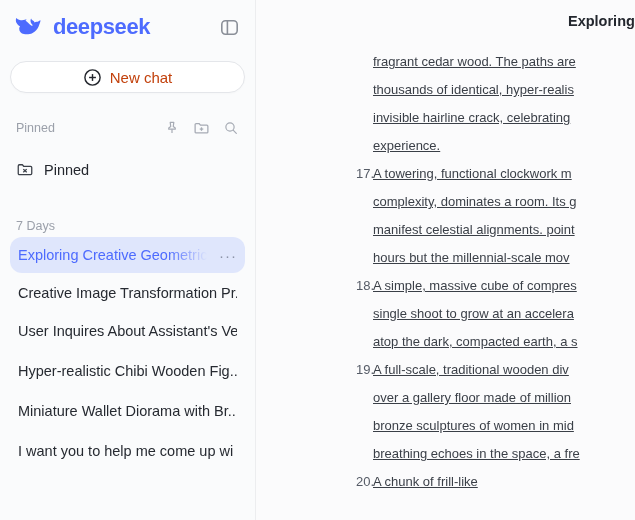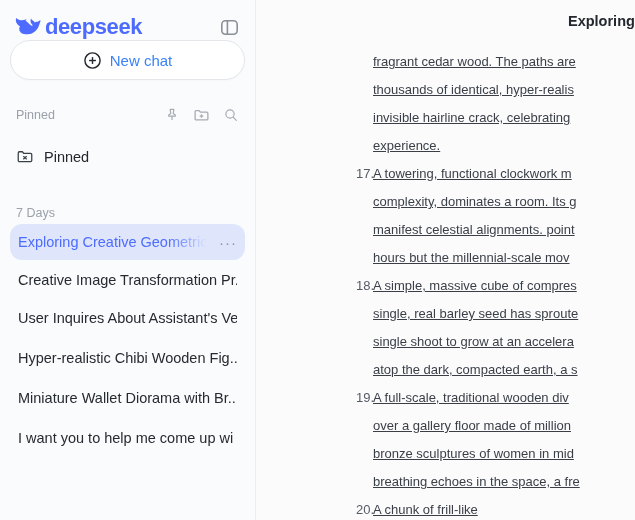--- a/index.html
+++ b/index.html
@@ -7,29 +7,29 @@
   body { font-family: "Liberation Sans", "DejaVu Sans", sans-serif; background: #fff; }
   .app { position: relative; width: 635px; height: 520px; display: flex; overflow: hidden; }
 
   
   .sidebar {
     width: 256px; height: 100%; background: #FAFBFC;
     border-right: 1px solid #ECEDEF; padding: 14px 10px 0 10px;
     flex: 0 0 256px; overflow: hidden;
   }
   .sb-header { display: flex; align-items: center; justify-content: space-between; height: 26px; padding: 0 4px 0 4px; }
-  .logo { display: flex; align-items: center; gap: 4px; }
+  .logo { display: flex; align-items: center; gap: 12px; }
   .logo-word { color: #4D6BFE; font-weight: 700; font-size: 22px; letter-spacing: -0.4px; }
   .panel-toggle { background: none; border: none; cursor: pointer; color: #8A8F98; display: flex; align-items: center; padding: 2px; }
 
   .new-chat {
-    width: 100%; height: 40px; border-radius: 21px;
+    margin-top: 21px; width: 100%; height: 32px; border-radius: 21px;
     background: #FFFFFF; border: 1px solid #E4E6EA; cursor: pointer;
     display: flex; align-items: center; justify-content: center; gap: 8px;
-    font-family: inherit; font-size: 15px; font-weight: 500; color: #3b82f6;
+    font-family: inherit; font-size: 15px; font-weight: 500; color: #c2410c;
     box-shadow: 0 1px 2px rgba(0,0,0,0.02);
   }
 
   .section-row { margin-top: 26px; display: flex; align-items: center; justify-content: space-between; padding: 0 6px; height: 18px; }
   .section-label { font-size: 12.5px; font-weight: 500; color: #9BA0AA; }
   .section-icons { display: flex; align-items: center; gap: 13px; }
   .icon-btn { background: none; border: none; cursor: pointer; color: #A6ABB4; display: flex; padding: 0; }
 
   .folder-row { margin-top: 16px; height: 34px; display: flex; align-items: center; gap: 10px; padding: 0 6px; border-radius: 10px; cursor: pointer; color: #3B4048; }
   .folder-row .flabel { font-size: 14.5px; color: #24272E; }
@@ -188,21 +188,20 @@
         <div class="pline">complexity, dominates a room. Its g</div>
         <div class="pline">manifest celestial alignments. point</div>
         <div class="pline">hours but the millennial-scale mov</div>
       </div>
 
       <div class="list-item">
         <div class="pline">
           <span class="pnum">18.</span>
           <span>A simple, massive cube of compres</span>
         </div>
-        <div class="pline">single, real barley seed has sproute</div>
         <div class="pline">single shoot to grow at an accelera</div>
         <div class="pline">atop the dark, compacted earth, a s</div>
       </div>
 
       <div class="list-item">
         <div class="pline">
           <span class="pnum">19.</span>
           <span>A full-scale, traditional wooden div</span>
         </div>
         <div class="pline">over a gallery floor made of million</div>

